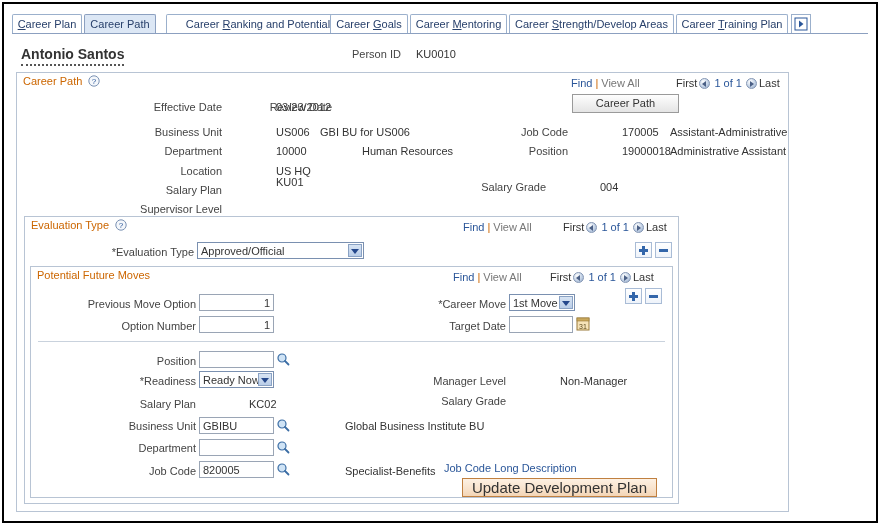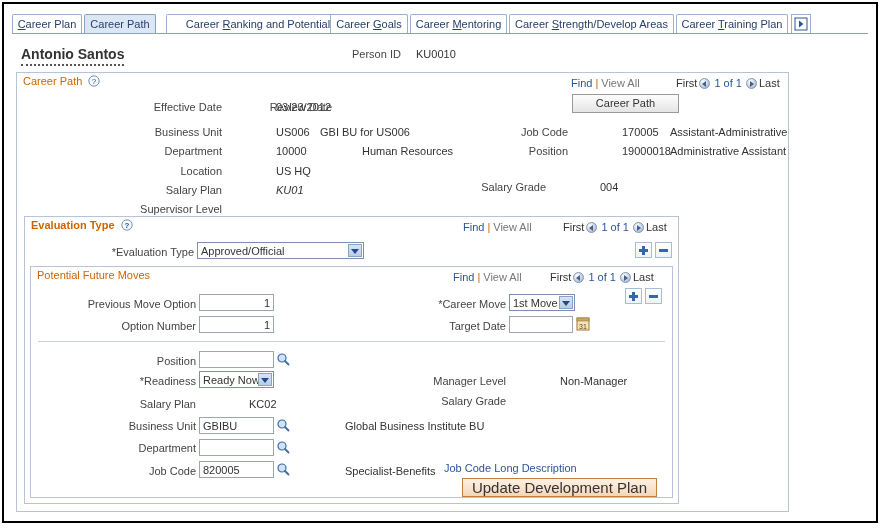--- a/index.html
+++ b/index.html
@@ -409,39 +409,39 @@
   <div class="val" style="left:268px; top:122px;">GBI BU for US006</div>
 
   <div class="lbl" style="left:40px; top:141px; width:178px;">Department</div>
   <div class="val" style="left:224px; top:141px;">10000</div>
   <div class="val" style="left:268px; top:141px;margin-left:42px;">Human Resources</div>
 
   <div class="lbl" style="left:40px; top:161px; width:178px;">Location</div>
   <div class="val" style="left:224px; top:161px;">US HQ</div>
 
   <div class="lbl" style="left:40px; top:180px; width:178px;">Salary Plan</div>
-  <div class="val" style="left:224px; top:180px;font-style:italic;">KU01</div>
+  <div class="val" style="left:224px; top:172px;">KU01</div>
 
   <div class="lbl" style="left:40px; top:199px; width:178px;">Supervisor Level</div>
   <div class="val" style="left:224px; top:199px;"></div>
 
   <div class="lbl" style="left:392px; top:122px; width:172px;">Job Code</div>
   <div class="val" style="left:570px; top:122px;">170005</div>
   <div class="val" style="left:618px; top:122px;">Assistant-Administrative</div>
 
   <div class="lbl" style="left:392px; top:141px; width:172px;">Position</div>
   <div class="val" style="left:570px; top:141px;">19000018</div>
   <div class="val" style="left:618px; top:141px;">Administrative Assistant</div>
 
   <div class="lbl" style="left:370px; top:177px; width:172px;">Salary Grade</div>
   <div class="val" style="left:548px; top:177px;">004</div>
 
   <div class="group-eval"></div>
 
-  <div class="group-title" style="left:24px; top:215px;font-weight:bold;">
+  <div class="group-title" style="left:24px; top:215px;">
     <span>Evaluation Type</span>
     <span class="help-icon">
       <svg width="12" height="12" viewBox="0 0 12 12">
         <circle cx="6" cy="6" r="5.2" fill="#f4f7fb" stroke="#7b92b4" stroke-width="1"></circle>
         <text x="6" y="9" font-size="8" text-anchor="middle" fill="#2a5699" font-family="Liberation Sans, sans-serif">?</text>
       </svg>
     </span>
   </div>
 
   <div class="nav-links" style="left:459px; top:217px;">

